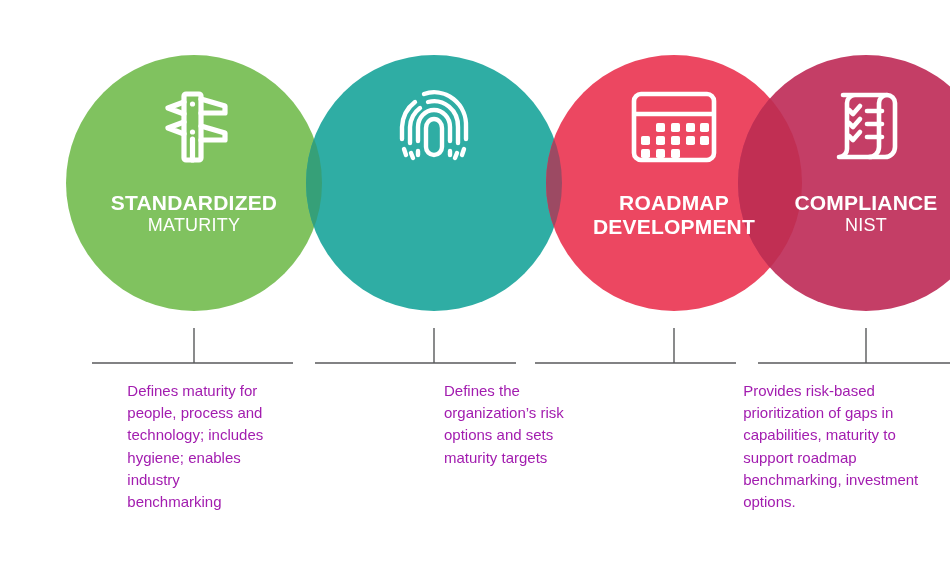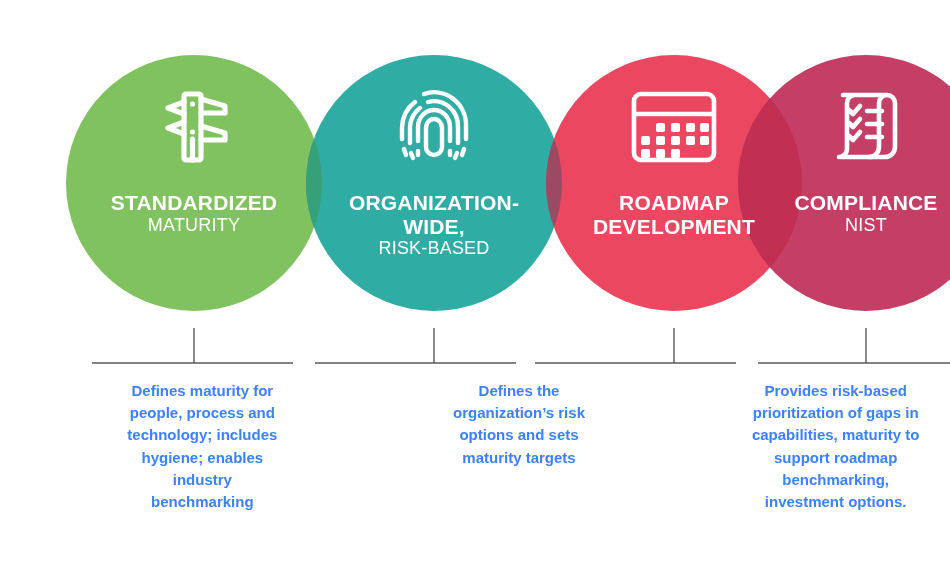--- a/index.html
+++ b/index.html
@@ -102,25 +102,24 @@
     width: 950px;
     height: 199px;
     display: flex;
   }
   .caption-col {
     flex: 1 1 0;
     display: flex;
     justify-content: center;
   }
   .caption-text {
-    color: #3b82f6;
+    color: #a21caf;
     font-size: 15px;
     line-height: 1.48;
-    text-align: center;
-    font-weight: bold;
+    font-weight: normal;
     padding: 0 12px;
     max-width: 200px;
   }
   .caption-col.c0 .caption-text { max-width: 150px; }
   .caption-col.c1 .caption-text { max-width: 150px; }
   .caption-col.c2 .caption-text { max-width: 185px; }
   .caption-col.c3 .caption-text { max-width: 195px; }
 </style>
 </head>
 <body>
@@ -188,24 +187,20 @@
           <path d="M53 62 v4"></path>
           <path d="M13 54 v-16 a24 25 0 0 1 10 -19"></path>
           <path d="M31 13 a24 25 0 0 1 30 25 v16"></path>
           <path d="M14 64 l2 5"></path>
           <path d="M60 64 l-2 5"></path>
           <path d="M5 50 v-12 a32 33 0 0 1 13 -25"></path>
           <path d="M27 5 a32 33 0 0 1 42 33 v12"></path>
           <path d="M7 60 l2 6"></path>
           <path d="M67 60 l-2 6"></path>
         </svg>
-      </div>
-      <div class="circle-title">
-        <span class="title-strong">ORGANIZATION-<br>WIDE,</span>
-        <span class="title-light">RISK-BASED</span>
       </div>
     </div>
 
     <div class="circle-node n2">
       <div class="circle-icon">
         <svg width="86" height="72" viewBox="0 0 86 72" fill="none" stroke="#ffffff" stroke-width="4.6">
           <rect x="3" y="3" width="80" height="66" rx="7"></rect>
           <line x1="3" y1="23" x2="83" y2="23"></line>
           <g fill="#ffffff" stroke="none">
             <rect x="25" y="32" width="9" height="9" rx="1.8"></rect>

